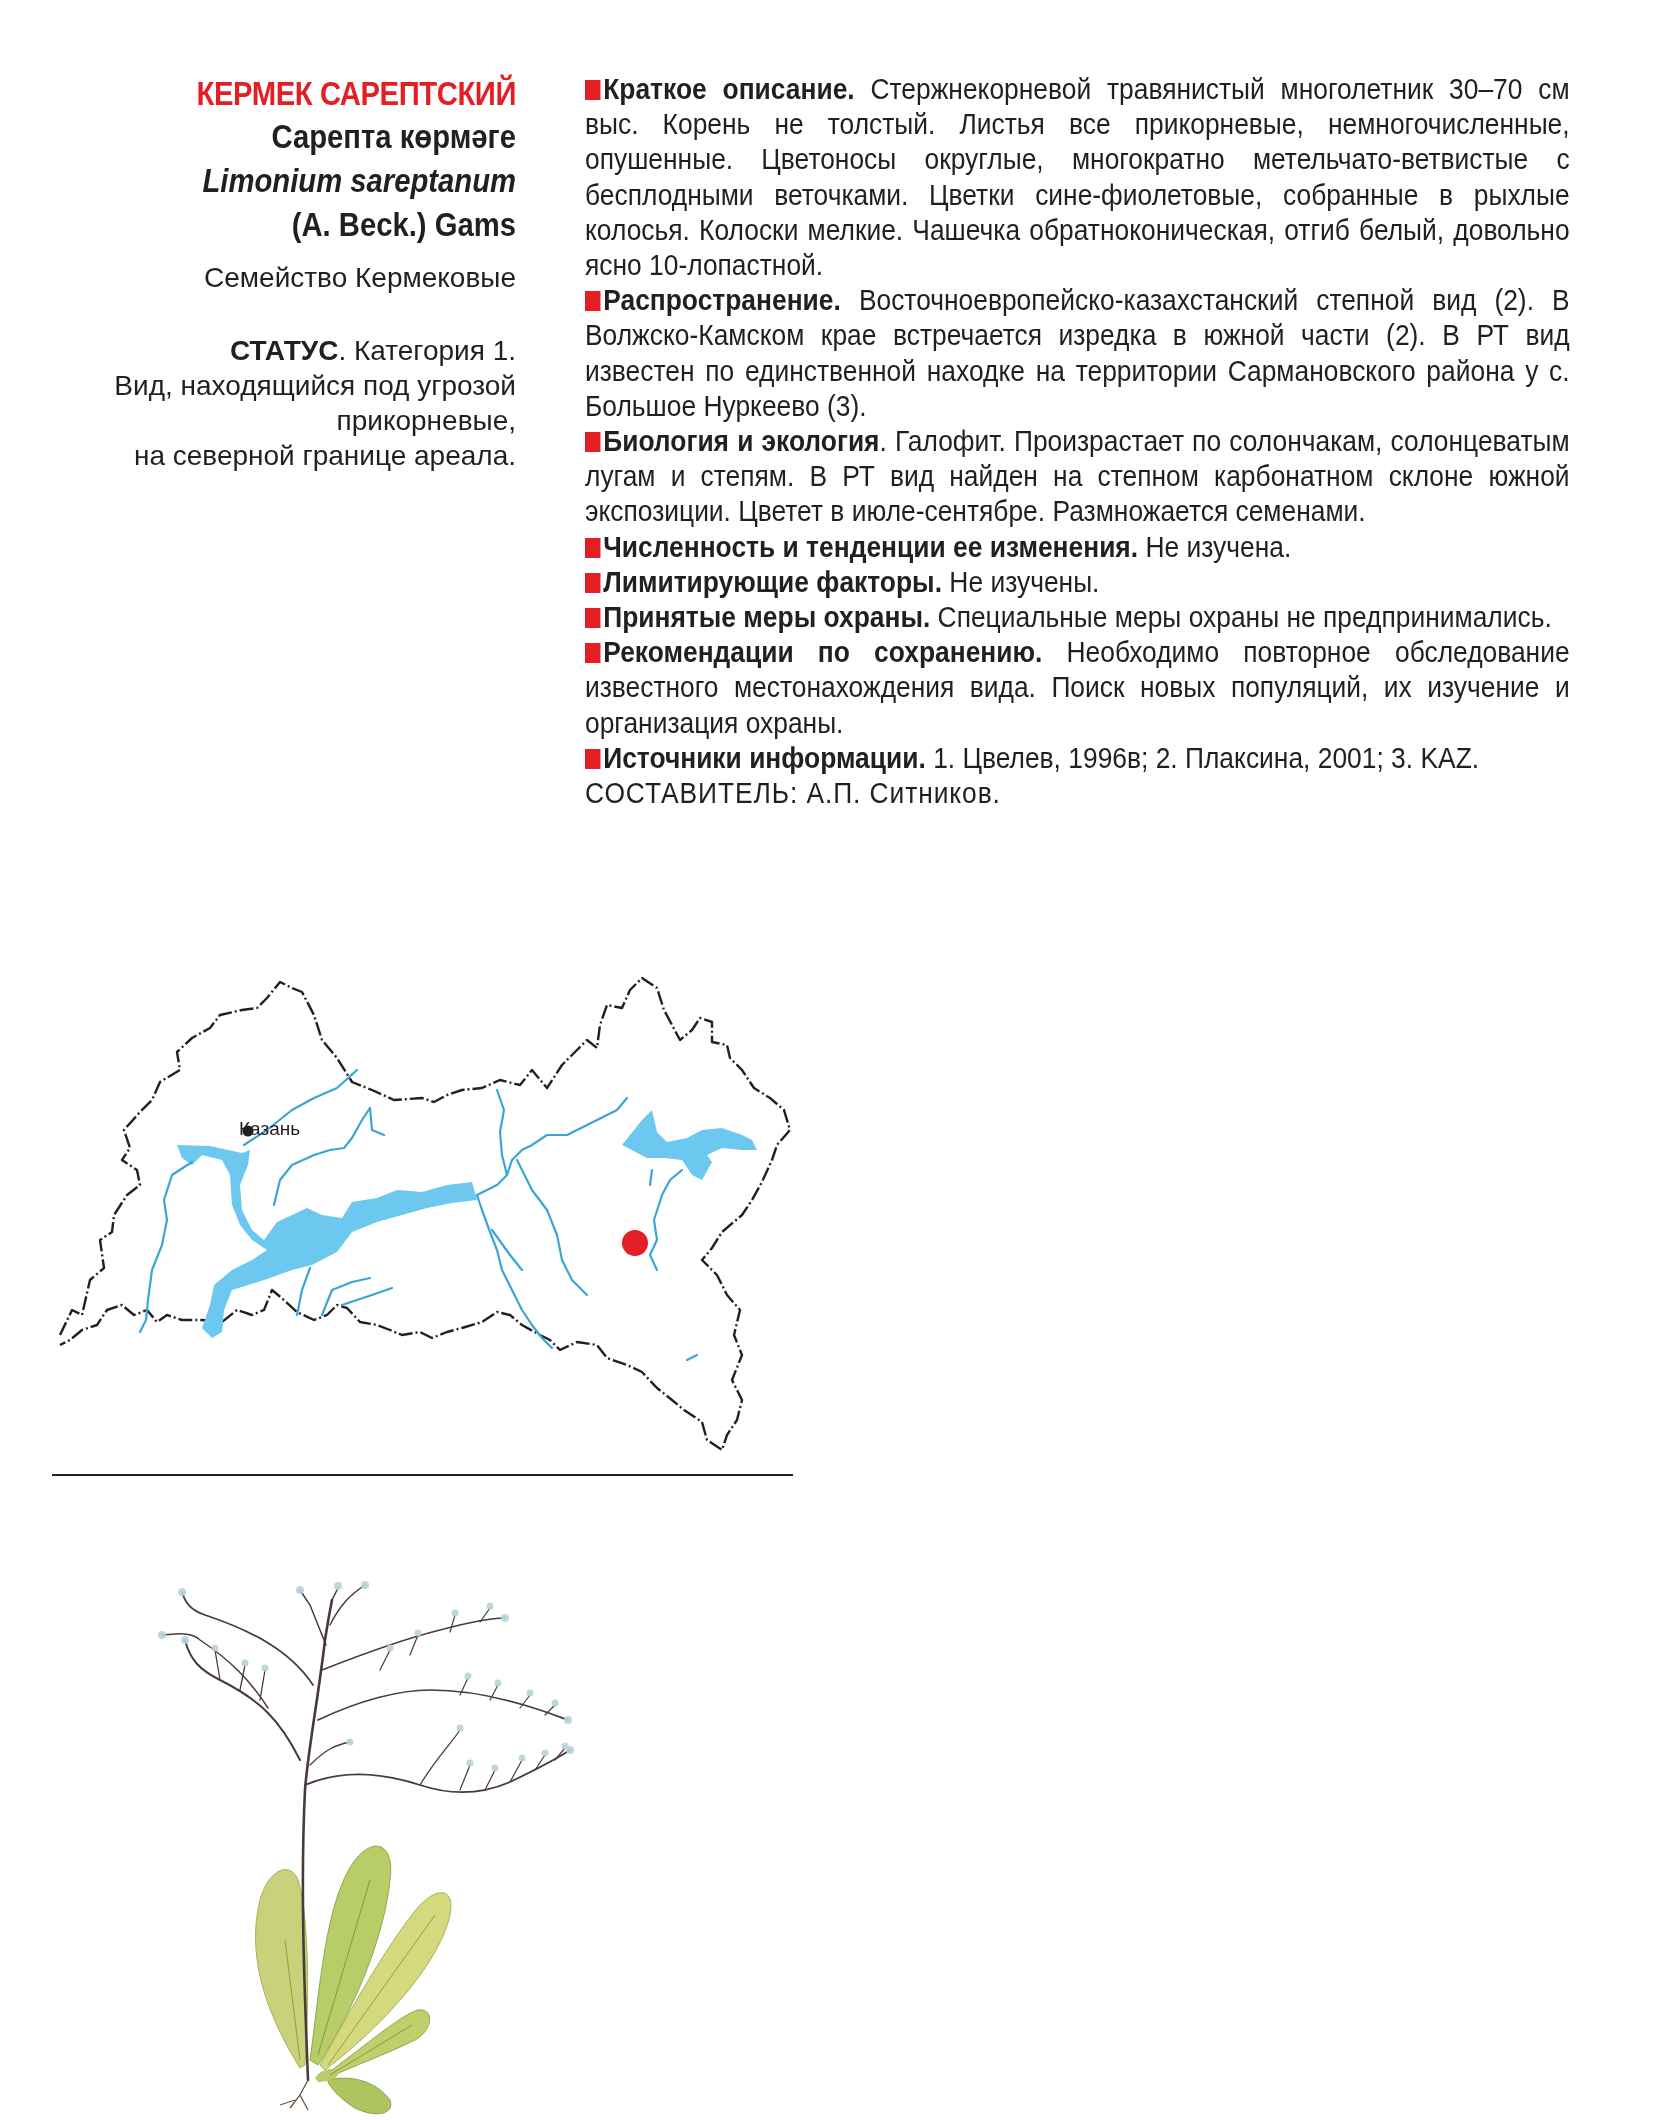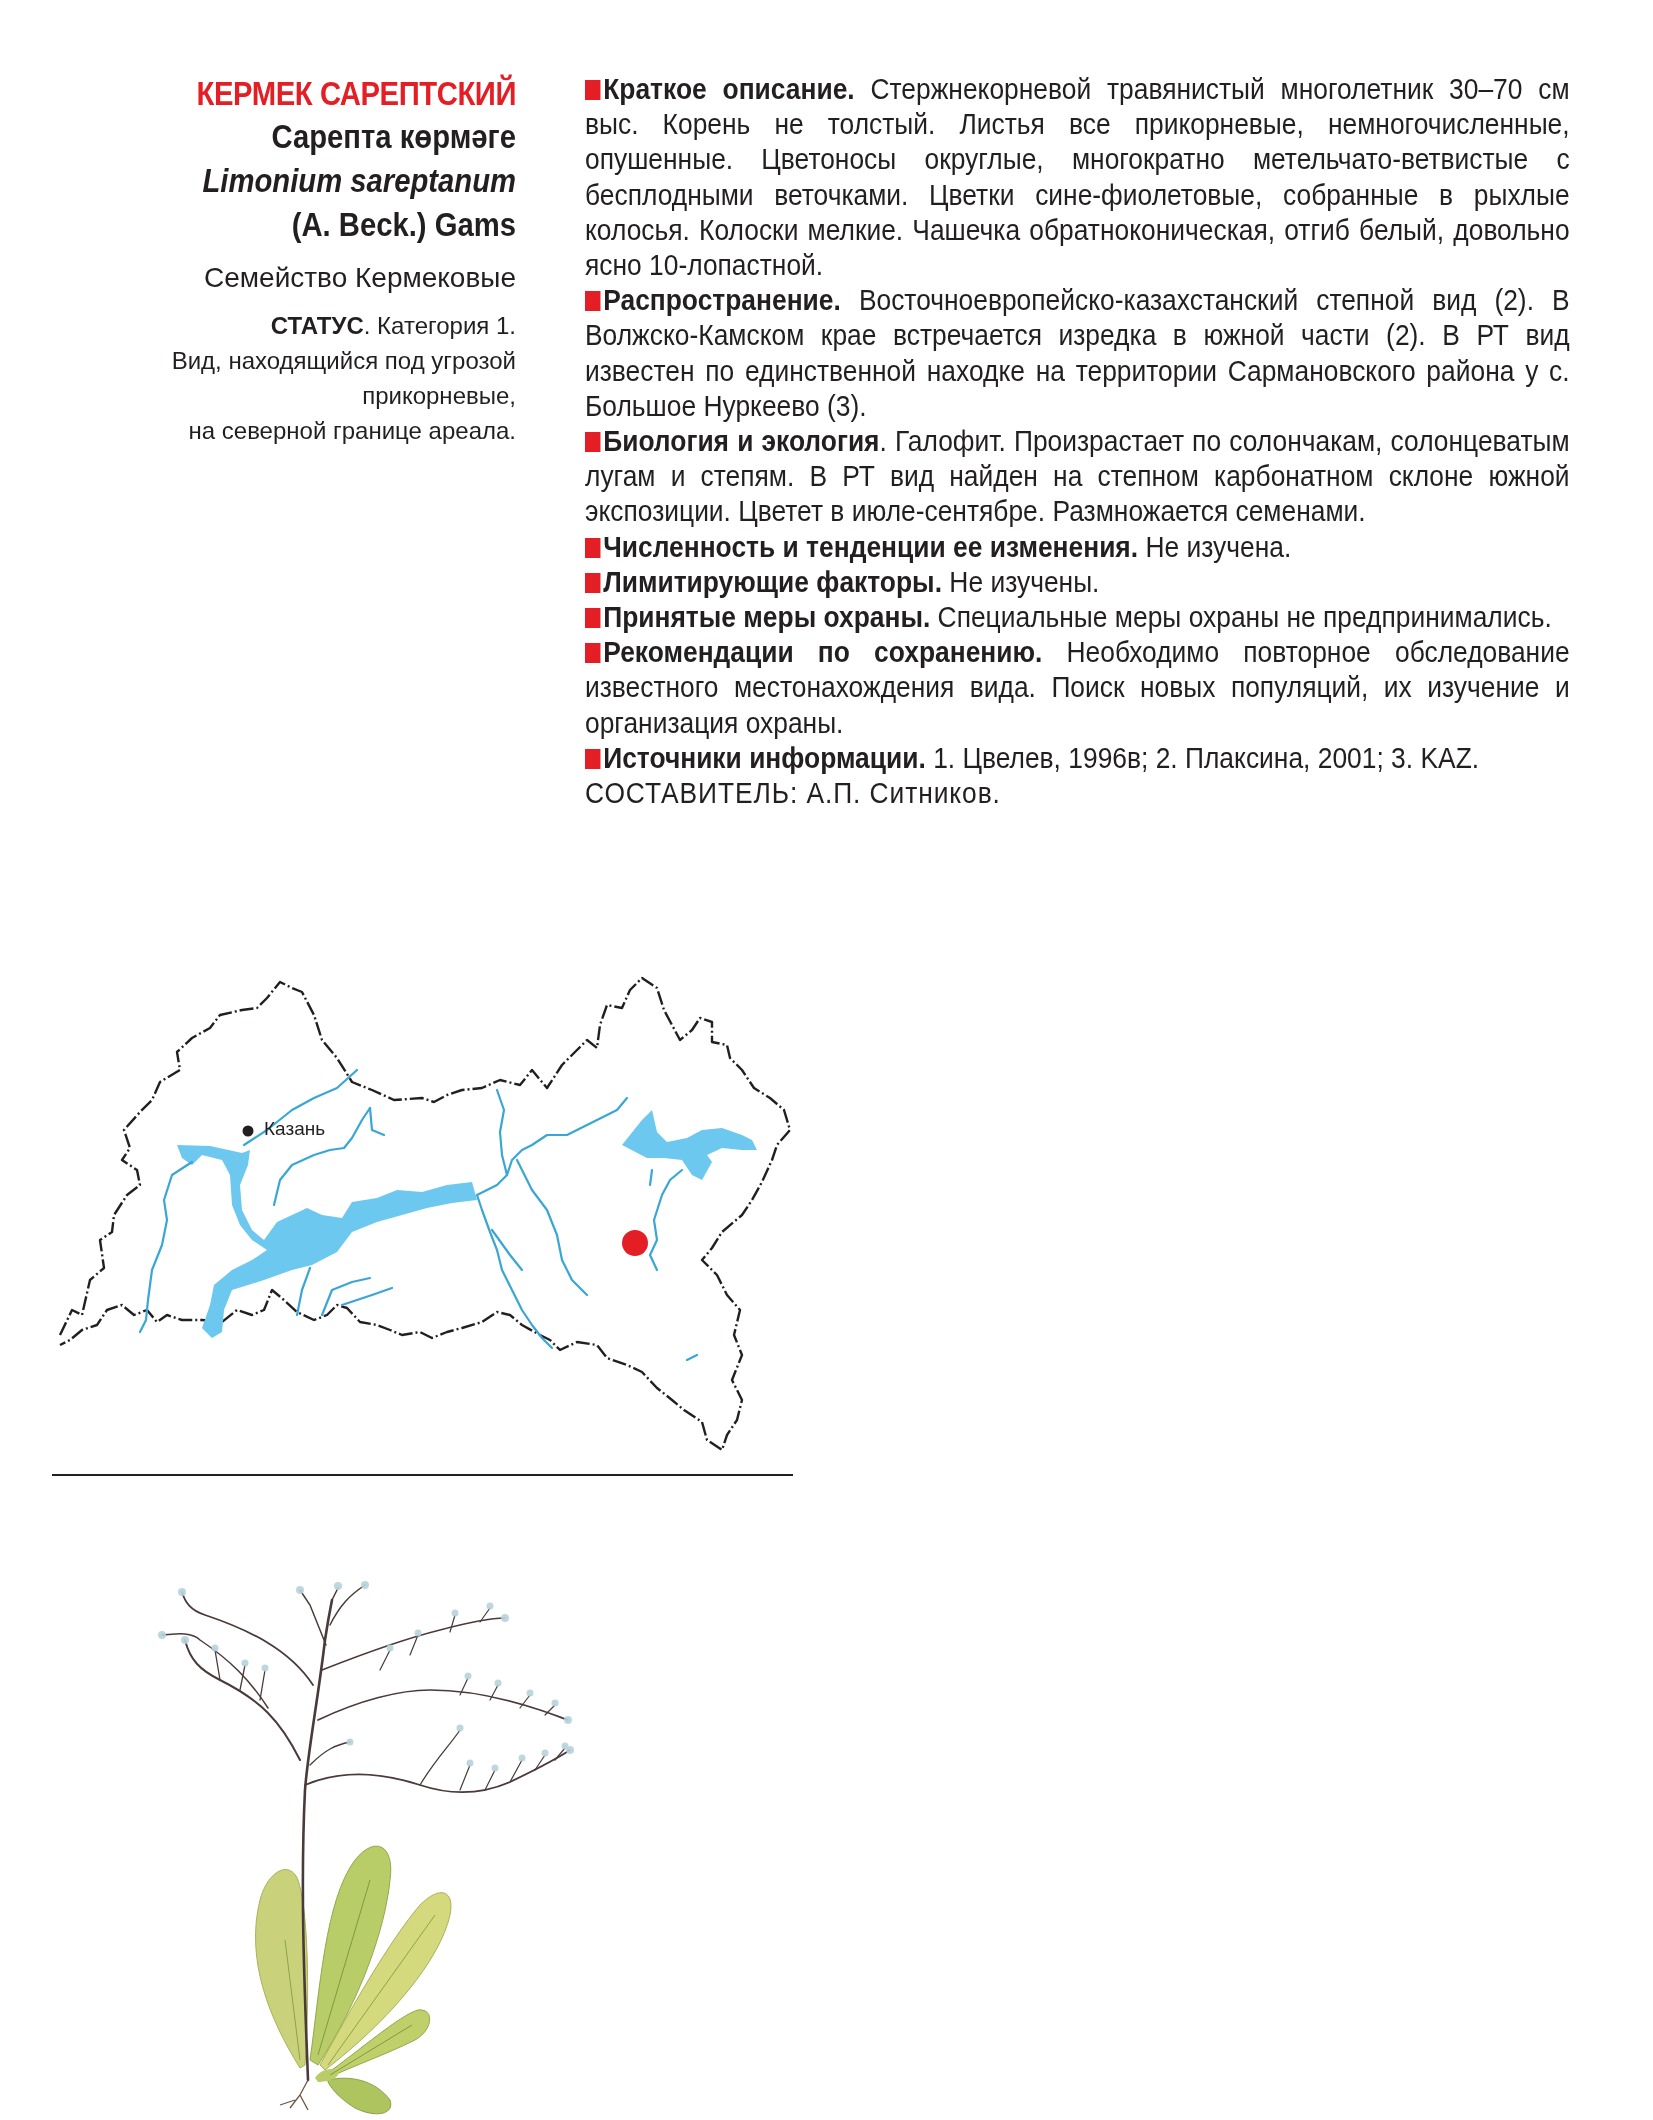--- a/index.html
+++ b/index.html
@@ -7,35 +7,35 @@
          font-family: "Liberation Sans", "DejaVu Sans", sans-serif; color: #231f20; }
 
   .left-col { position: absolute; left: 44px; top: 72px; width: 472px; text-align: right; }
   .title-red { color: #e31e24; font-weight: bold; font-size: 34px; line-height: 42px;
                letter-spacing: -0.5px; transform: scaleX(0.86); transform-origin: right; white-space: nowrap; }
   .title-tat { font-weight: bold; font-size: 34px; line-height: 44px; transform: scaleX(0.86);
                transform-origin: right; white-space: nowrap; }
   .title-lat { font-weight: bold; font-style: italic; font-size: 34px; line-height: 44px;
                transform: scaleX(0.86); transform-origin: right; white-space: nowrap; }
   .family { margin-top: 14px; font-size: 28px; line-height: 35px; }
-  .status { margin-top: 13px; font-size: 24px; line-height: 35px; }
+  .status { margin-top: 38px; font-size: 28px; line-height: 35px; }
   .status b { font-weight: bold; }
 
   .right-col { position: absolute; left: 585px; top: 72px; width: 985px;
                font-size: 29px; line-height: 35.2px; text-align: justify;
                transform: scaleX(0.91); transform-origin: left top; width: 1082px; }
   .right-col p { margin: 0; }
   .bullet { display: inline-block; width: 17px; height: 20px; background: #e31e24;
             margin-right: 3px; vertical-align: -1px; }
   .sec-head { font-weight: bold; }
   .author { margin-top: 0; letter-spacing: 1px; }
 
   .map { position: absolute; left: 52px; top: 970px; width: 760px; height: 500px; }
   .map-rule { position: absolute; left: 52px; top: 1474px; width: 741px; height: 2px; background: #231f20; }
-  .city-label { position: absolute; left: 264px; top: 1118px; font-size: 19px; color: #231f20; }
+  .city-label { position: absolute; left: 239px; top: 1118px; font-size: 19px; color: #231f20; }
 
   .plant { position: absolute; left: 150px; top: 1560px; width: 450px; height: 560px; }
 </style>
 </head>
 <body>
 
 <div class="left-col">
   <div class="title-red">КЕРМЕК САРЕПТСКИЙ</div>
   <div class="title-tat">Сарепта көрмәге</div>
   <div class="title-lat">Limonium sareptanum</div>

